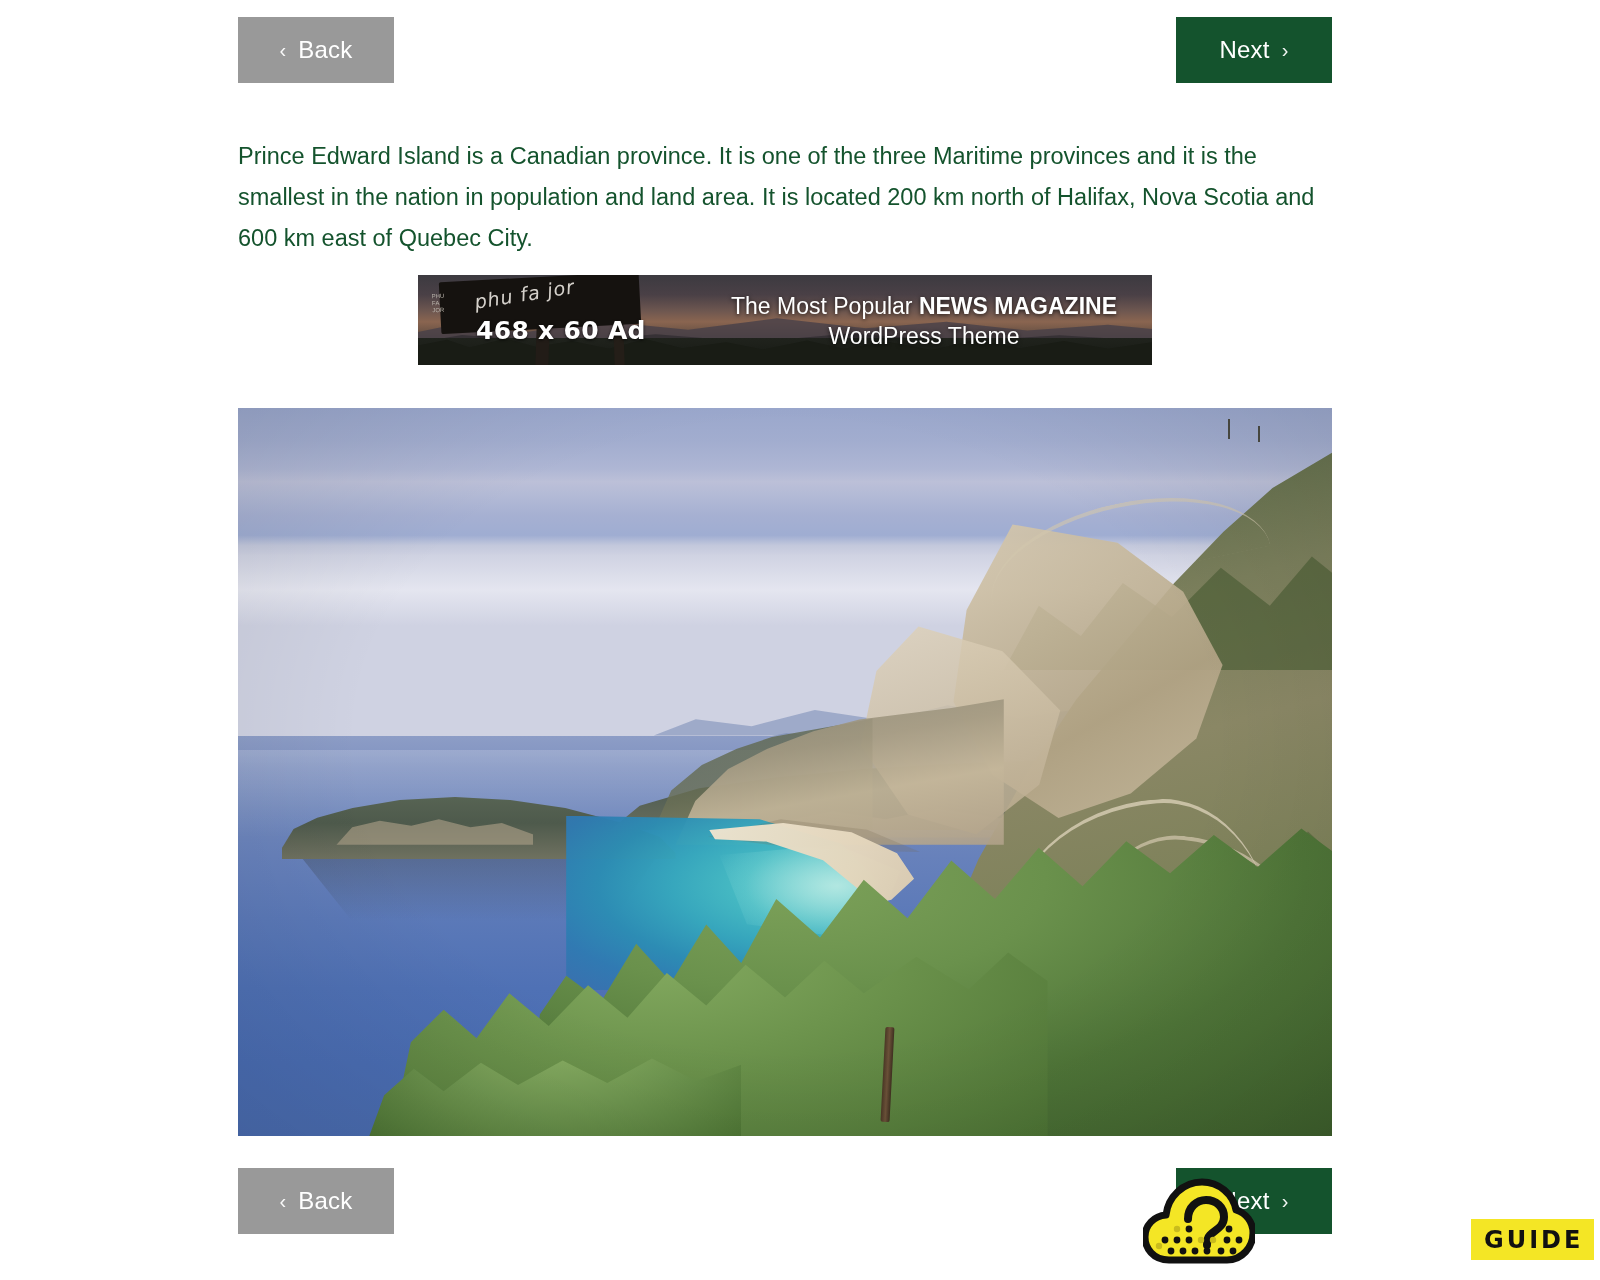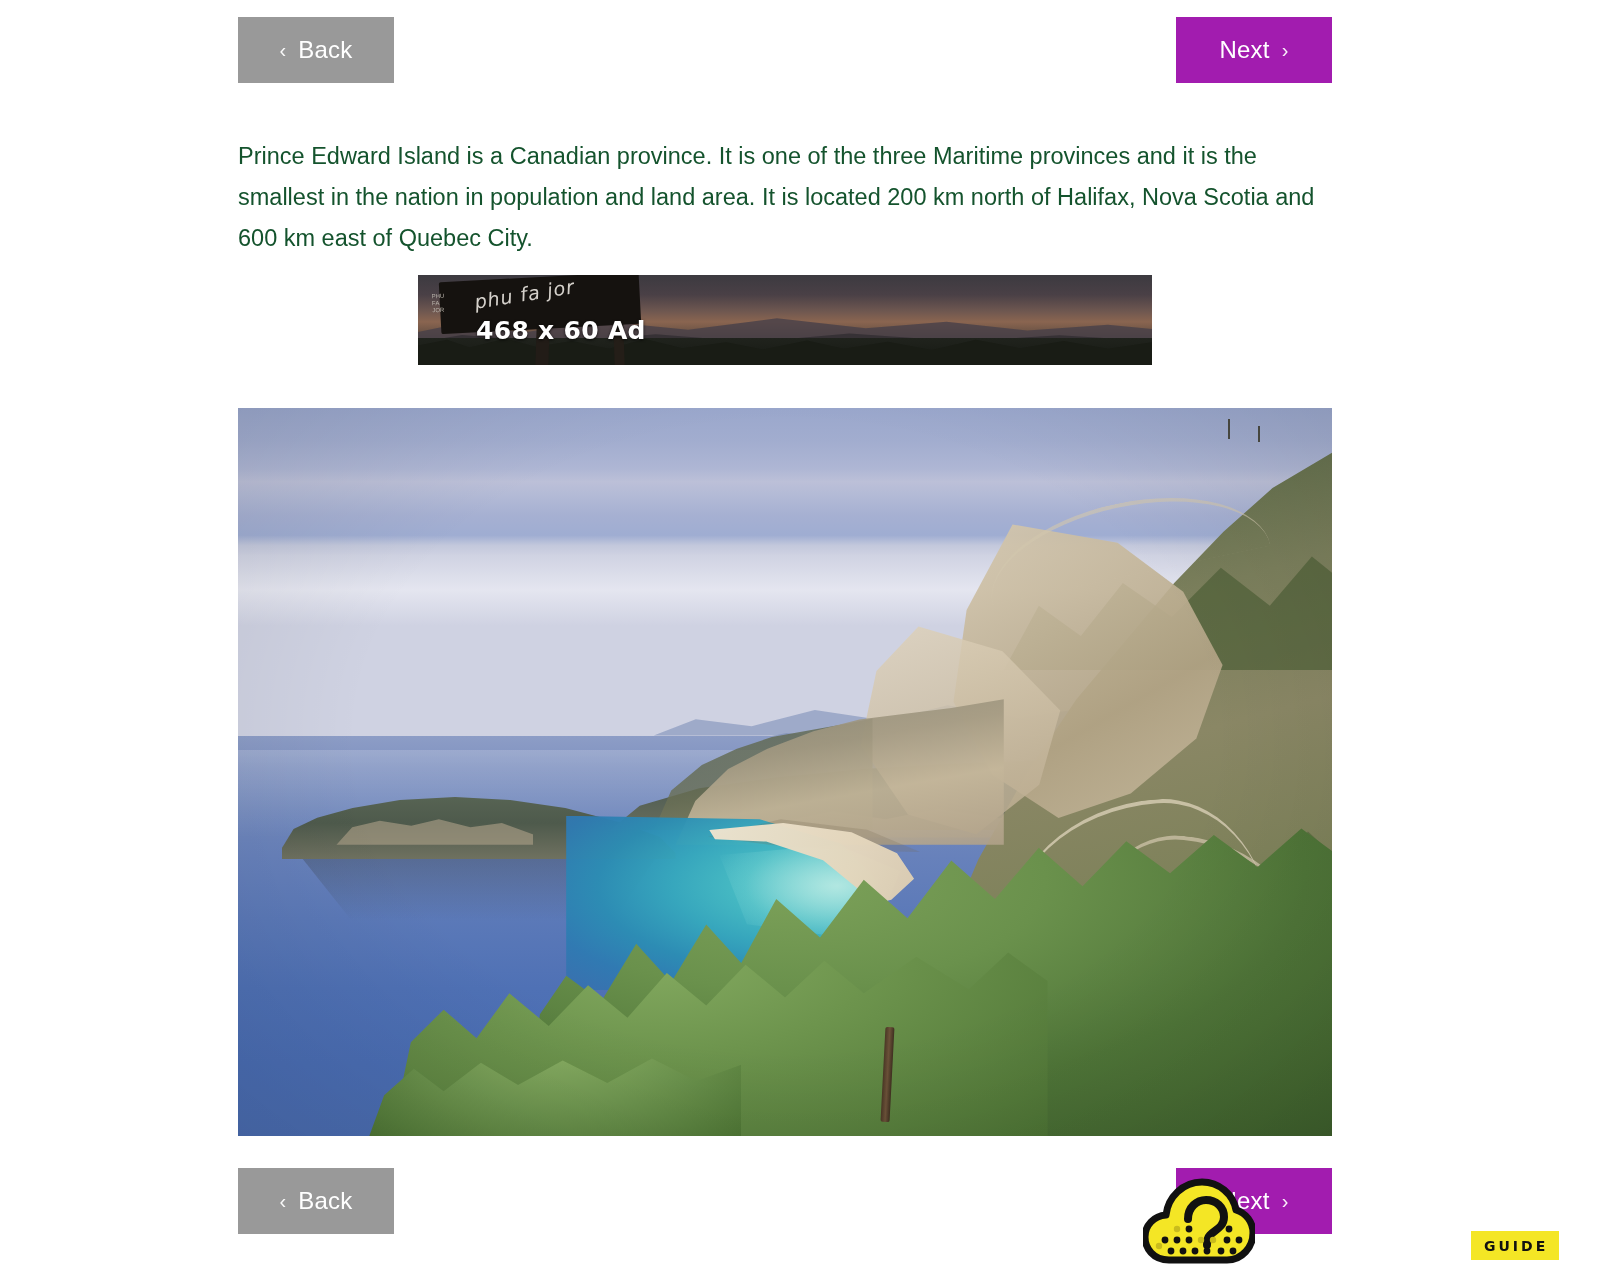--- a/index.html
+++ b/index.html
@@ -47,21 +47,21 @@
     border: none;
     font-family: "Liberation Sans", sans-serif;
   }
   .btn-back {
     left: 0;
     background: #999999;
     min-width: 156px;
   }
   .btn-next {
     right: 0;
-    background: #a21caf;
+    background: #14532d;
     min-width: 156px;
   }
   .chev {
     font-size: 20px;
     line-height: 1;
     opacity: 0.95;
     display: inline-block;
   }
 
   
@@ -521,21 +521,21 @@
     background: #f2e52b;
     left: 157px;
     top: 4px;
   }
   .logo-guide {
     position: absolute;
     left: 328px;
     bottom: 14px;
     background: #f4e625;
     color: #111111;
-    font-size: 14px;
+    font-size: 24px;
     font-weight: bold;
     letter-spacing: 3px;
     padding: 7px 11px 6px 13px;
     font-family: "DejaVu Sans", sans-serif;
   }
 </style>
 </head>
 <body>
 
 <div class="page">
@@ -559,20 +559,24 @@
     <div class="ad-layer ad-mtn"></div>
     <div class="ad-layer ad-mtn2"></div>
     <div class="ad-layer ad-fg"></div>
     <div class="ad-layer ad-fg-trees"></div>
     <div class="ad-post"></div>
     <div class="ad-post2"></div>
     <div class="ad-sign"></div>
     <div class="ad-sign-small">PHU<br>FA<br>JOR</div>
     <div class="ad-sign-text">phu fa jor</div>
     <div class="ad-size">468 x 60 Ad</div>
+    <div class="ad-right">
+      <div class="ad-line1"><span>The Most Popular </span><b>NEWS MAGAZINE</b></div>
+      <div class="ad-line2">WordPress Theme</div>
+    </div>
   </div>
 
   <div class="photo">
     <div class="ph-layer ph-sky"></div>
     <div class="ph-layer ph-haze"></div>
     <div class="ph-layer ph-far"></div>
     <div class="ph-layer ph-far2"></div>
     <div class="ph-layer ph-sea"></div>
     <div class="ph-layer ph-sea-shimmer"></div>
     <div class="ph-layer ph-island-refl"></div>

